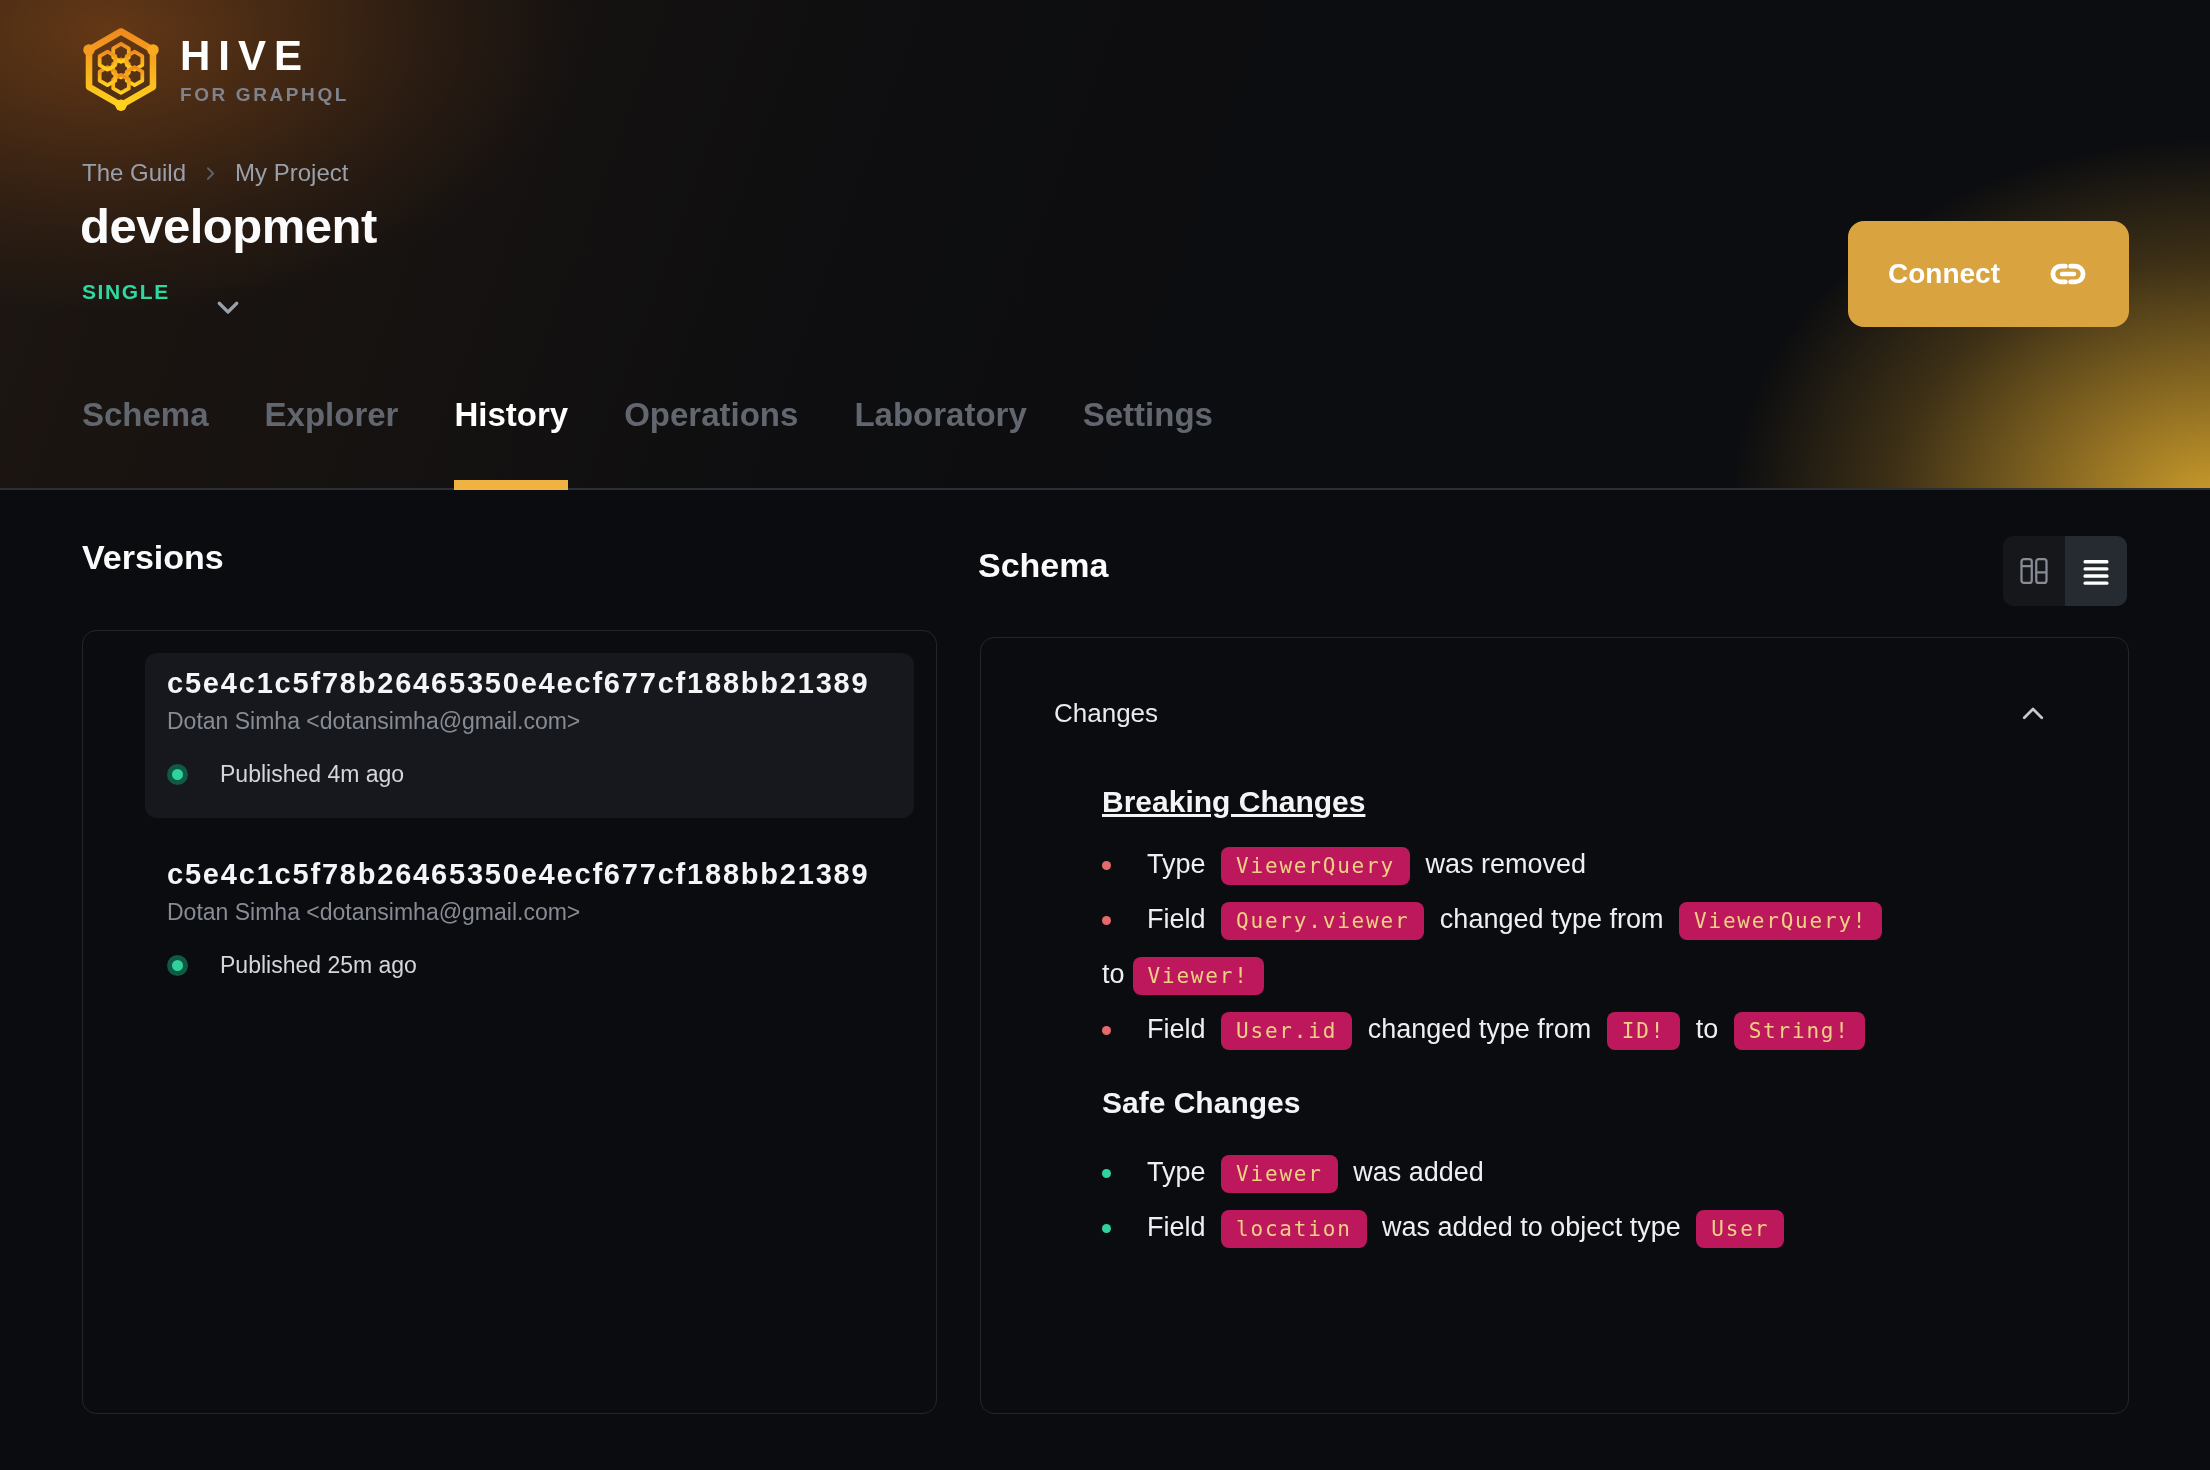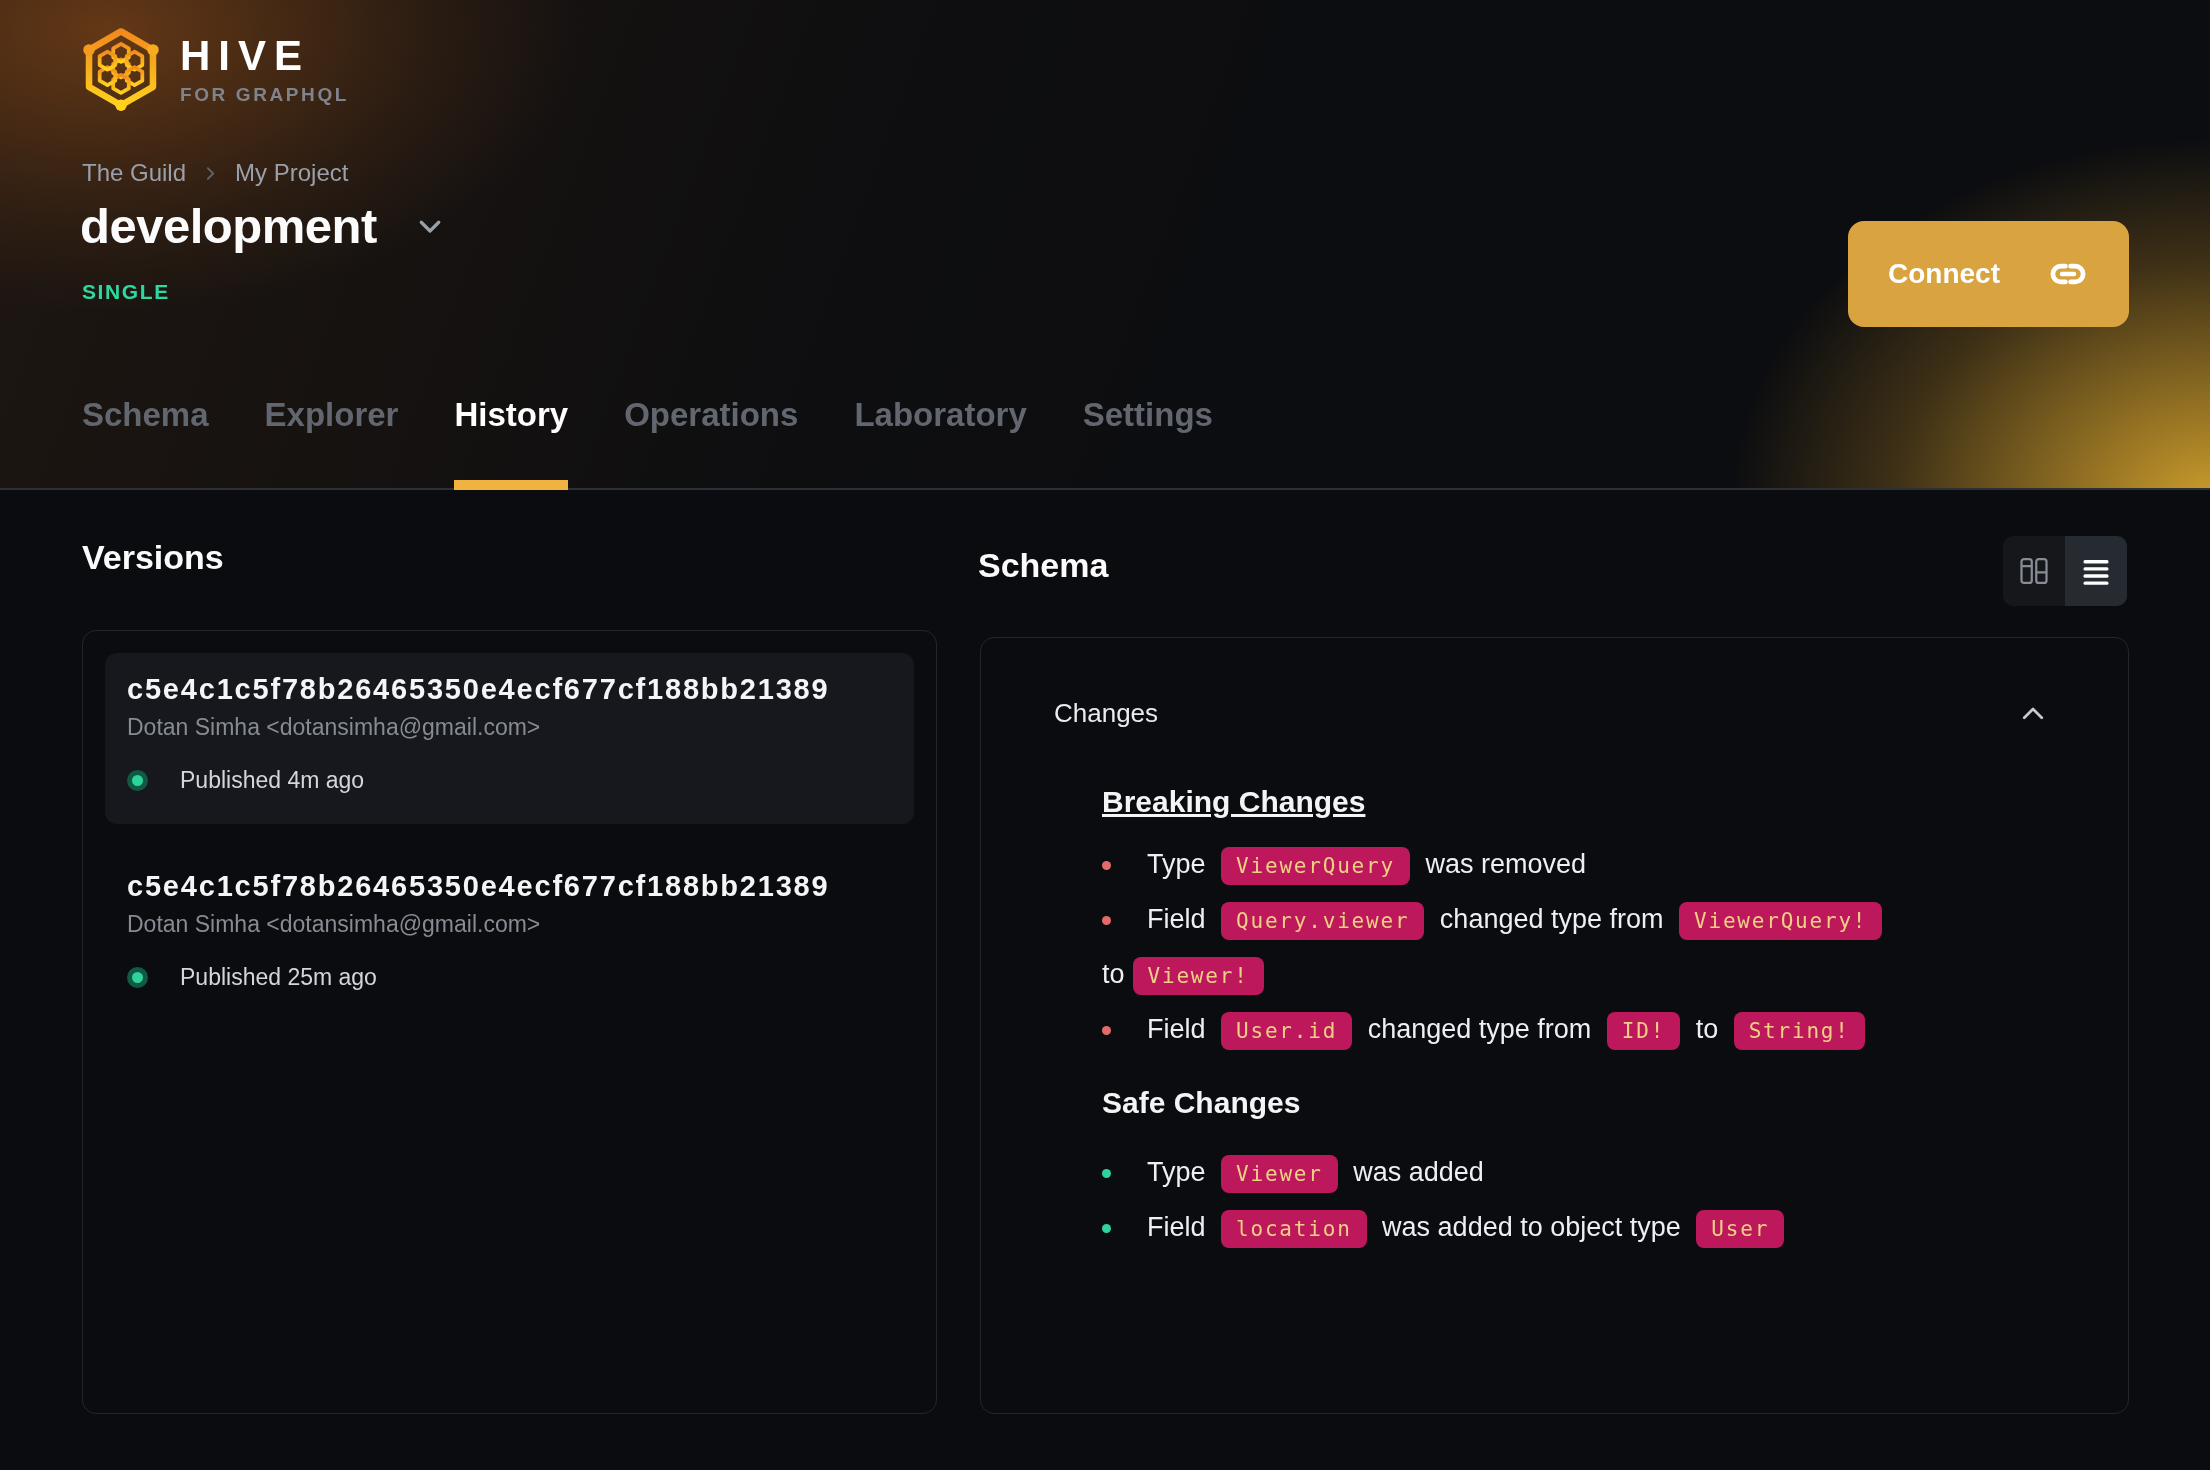--- a/index.html
+++ b/index.html
@@ -29,21 +29,21 @@
       linear-gradient(110deg, rgba(72,44,20,.30), rgba(40,28,15,.08) 40%, transparent 62%),
       #0c0d10;
   }
   .logo{position:absolute;left:80px;top:26px;display:flex;align-items:center;gap:18px;cursor:pointer;}
   .logo svg{width:82px;height:88px;display:block;}
   .logo-title{font-size:42px;font-weight:800;letter-spacing:8px;line-height:1;color:#fff;}
   .logo-sub{font-size:19px;font-weight:700;letter-spacing:2.6px;color:#7f838c;margin-top:7px;}
   .breadcrumb{position:absolute;left:82px;top:159px;display:flex;align-items:center;gap:16px;font-size:24px;color:#9aa0ab;}
   .breadcrumb a{color:#9aa0ab;text-decoration:none;cursor:pointer;}
   .breadcrumb svg{width:17px;height:17px;}
-  .target-row{position:absolute;left:80px;top:198px;display:flex;align-items:center;gap:38px;}
+  .target-row{position:absolute;left:80px;top:198px;display:flex;align-items:center;gap:38px;flex-direction:column;}
   .target-row h1{margin:0;font-size:49px;font-weight:700;letter-spacing:-.5px;color:#fbfbfc;line-height:1.15;}
   .picker-btn{background:none;border:none;padding:0;cursor:pointer;display:flex;align-items:center;}
   .picker-btn svg{width:30px;height:30px;}
   .badge{position:absolute;left:82px;top:280px;font-size:21px;font-weight:700;letter-spacing:1.6px;color:var(--badge-green);}
   .connect{
     position:absolute;top:221px;right:81px;width:281px;height:106px;border:none;border-radius:16px;
     background:var(--connect);color:#fff;font-family:inherit;font-size:28px;font-weight:700;
     display:flex;align-items:center;justify-content:space-between;padding:0 40px;cursor:pointer;
   }
   .connect svg{width:42px;height:42px;}
@@ -51,21 +51,21 @@
   .tab{background:none;border:none;padding:0 0 54px;font-family:inherit;font-size:33px;font-weight:700;color:#62666f;position:relative;cursor:pointer;}
   .tab.active{color:#ffffff;}
   .tab.active::after{content:'';position:absolute;left:0;right:0;bottom:-2px;height:10px;background:var(--accent);}
   
   .main{position:absolute;top:492px;left:0;right:0;bottom:0;}
   .section-title{position:absolute;margin:0;font-size:34px;font-weight:700;color:#fbfbfc;}
   .versions-title{left:82px;top:46px;}
   .schema-title{left:978px;top:54px;}
   .panel{position:absolute;border:1.5px solid #22262c;border-radius:14px;background:transparent;}
   .versions-panel{left:82px;top:138px;width:855px;height:784px;padding:22px;}
-  .version-card{border-radius:12px;padding:20px 22px 30px;cursor:pointer;}
+  .version-card{border-radius:12px;padding:14px 22px 30px;cursor:pointer;margin-left:40px;}
   .version-card.selected{background:#16181d;}
   .version-card + .version-card{margin-top:26px;}
   .hash{font-size:29px;font-weight:700;letter-spacing:1.8px;color:#f4f5f7;white-space:nowrap;overflow:hidden;}
   .author{margin-top:8px;font-size:23px;color:#868b94;}
   .status{margin-top:26px;display:flex;align-items:center;gap:32px;font-size:23px;color:#d3d6db;}
   .dot{width:11px;height:11px;border-radius:50%;background:var(--green);border:5px solid #0f5945;box-sizing:content-box;flex:none;}
   .view-toggle{position:absolute;left:2003px;top:44px;width:124px;height:70px;display:flex;border-radius:10px;overflow:hidden;background:#15171b;}
   .view-toggle button{flex:1;border:none;background:transparent;color:#878c96;display:flex;align-items:center;justify-content:center;cursor:pointer;padding:0;}
   .view-toggle button.active{background:#262a31;color:#fff;}
   .view-toggle svg{width:30px;height:30px;}

